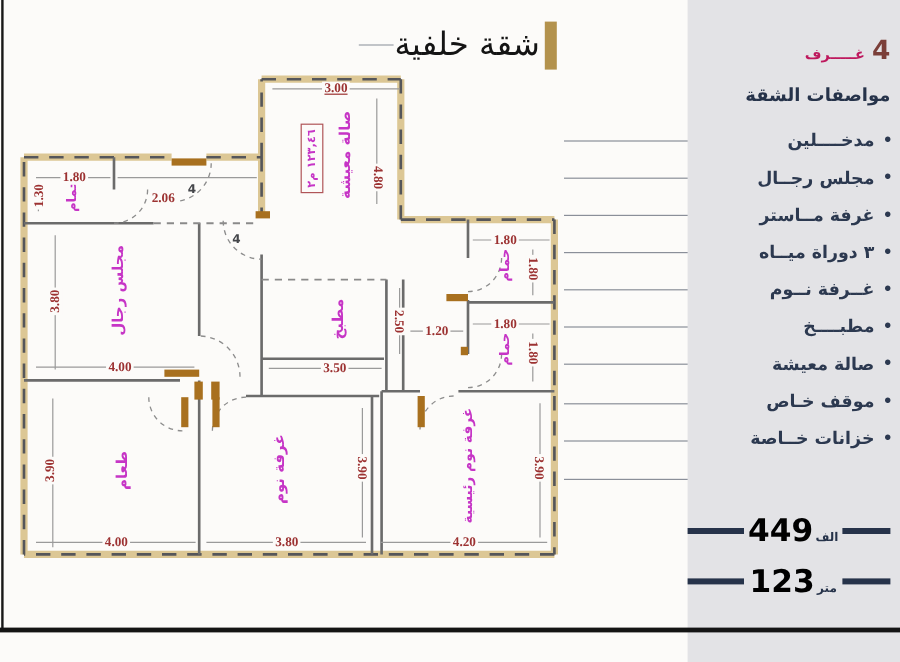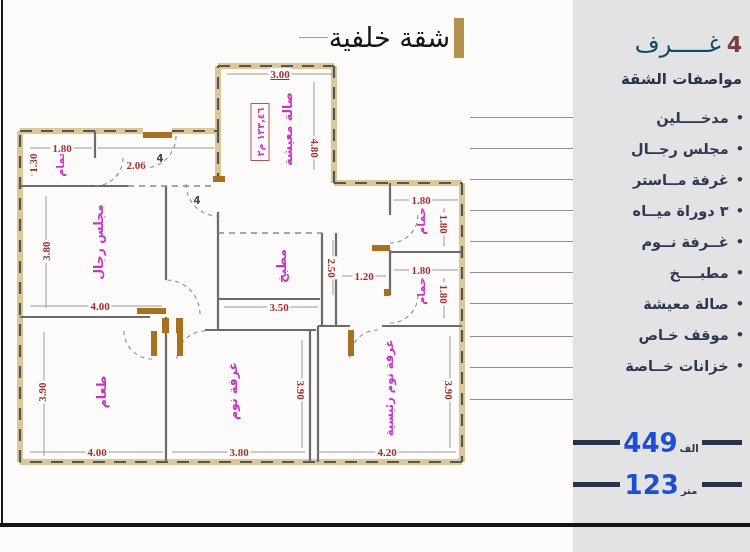--- a/index.html
+++ b/index.html
@@ -12,31 +12,31 @@
 
   
   .page-title{position:absolute;top:22px;right:300px;font-size:27px;font-weight:normal;color:#141414;letter-spacing:.5px;}
   .title-accent{position:absolute;left:454px;top:18px;width:10px;height:40px;background:#b3924d;}
   .title-line{position:absolute;left:299px;top:37px;width:29px;border-top:1.5px solid #9aa0a8;}
 
   
   .sidebar{position:absolute;left:573px;top:0;width:177px;height:552px;background:#e3e3e6;}
   .sb-heading{position:absolute;top:30px;right:8px;direction:rtl;display:flex;gap:6px;align-items:baseline;}
   .sb-heading .count{font-size:22px;font-weight:bold;color:#7b3f39;}
-  .sb-heading .word{font-size:24px;font-weight:normal;color:#0c4a6e;}
+  .sb-heading .word{font-size:12px;font-weight:bold;color:#be185d;}
   .sb-subtitle{position:absolute;top:70px;right:8px;font-size:15px;font-weight:bold;color:#26334a;direction:rtl;}
   .sb-list{position:absolute;top:102px;right:6px;left:0;margin:0;padding:0;list-style:none;}
   .sb-list li{direction:rtl;display:flex;align-items:center;gap:7px;height:31px;font-size:14.5px;font-weight:bold;color:#2c3950;}
   .sb-list .dot{font-size:13px;line-height:1;}
   .price-row{position:absolute;left:0;width:177px;height:30px;}
   .price-row .bar{position:absolute;top:12px;height:5px;background:#26334a;}
   .price-row .bar.l{left:0;width:47px;}
   .price-row .bar.r{right:8px;width:40px;}
   .price-row .val{position:absolute;left:47px;right:48px;top:0;text-align:center;direction:rtl;white-space:nowrap;}
-  .price-row .num{font-size:26px;font-weight:800;color:#1d4ed8;letter-spacing:-1px;}
+  .price-row .num{font-size:26px;font-weight:800;color:#000000;letter-spacing:-1px;}
   .price-row .unit{font-size:10px;font-weight:bold;color:#26334a;margin-left:2px;}
   .row-price{top:428px;} .row-area{top:470px;}
 
   
   .leader{position:absolute;left:470px;width:140px;border-top:1.4px solid #8a8f99;}
 
   
   .lbl{position:absolute;transform:translate(-50%,-50%);white-space:nowrap;}
   .lbl.vccw{transform:translate(-50%,-50%) rotate(-90deg);}
   .lbl.vcw{transform:translate(-50%,-50%) rotate(90deg);}

